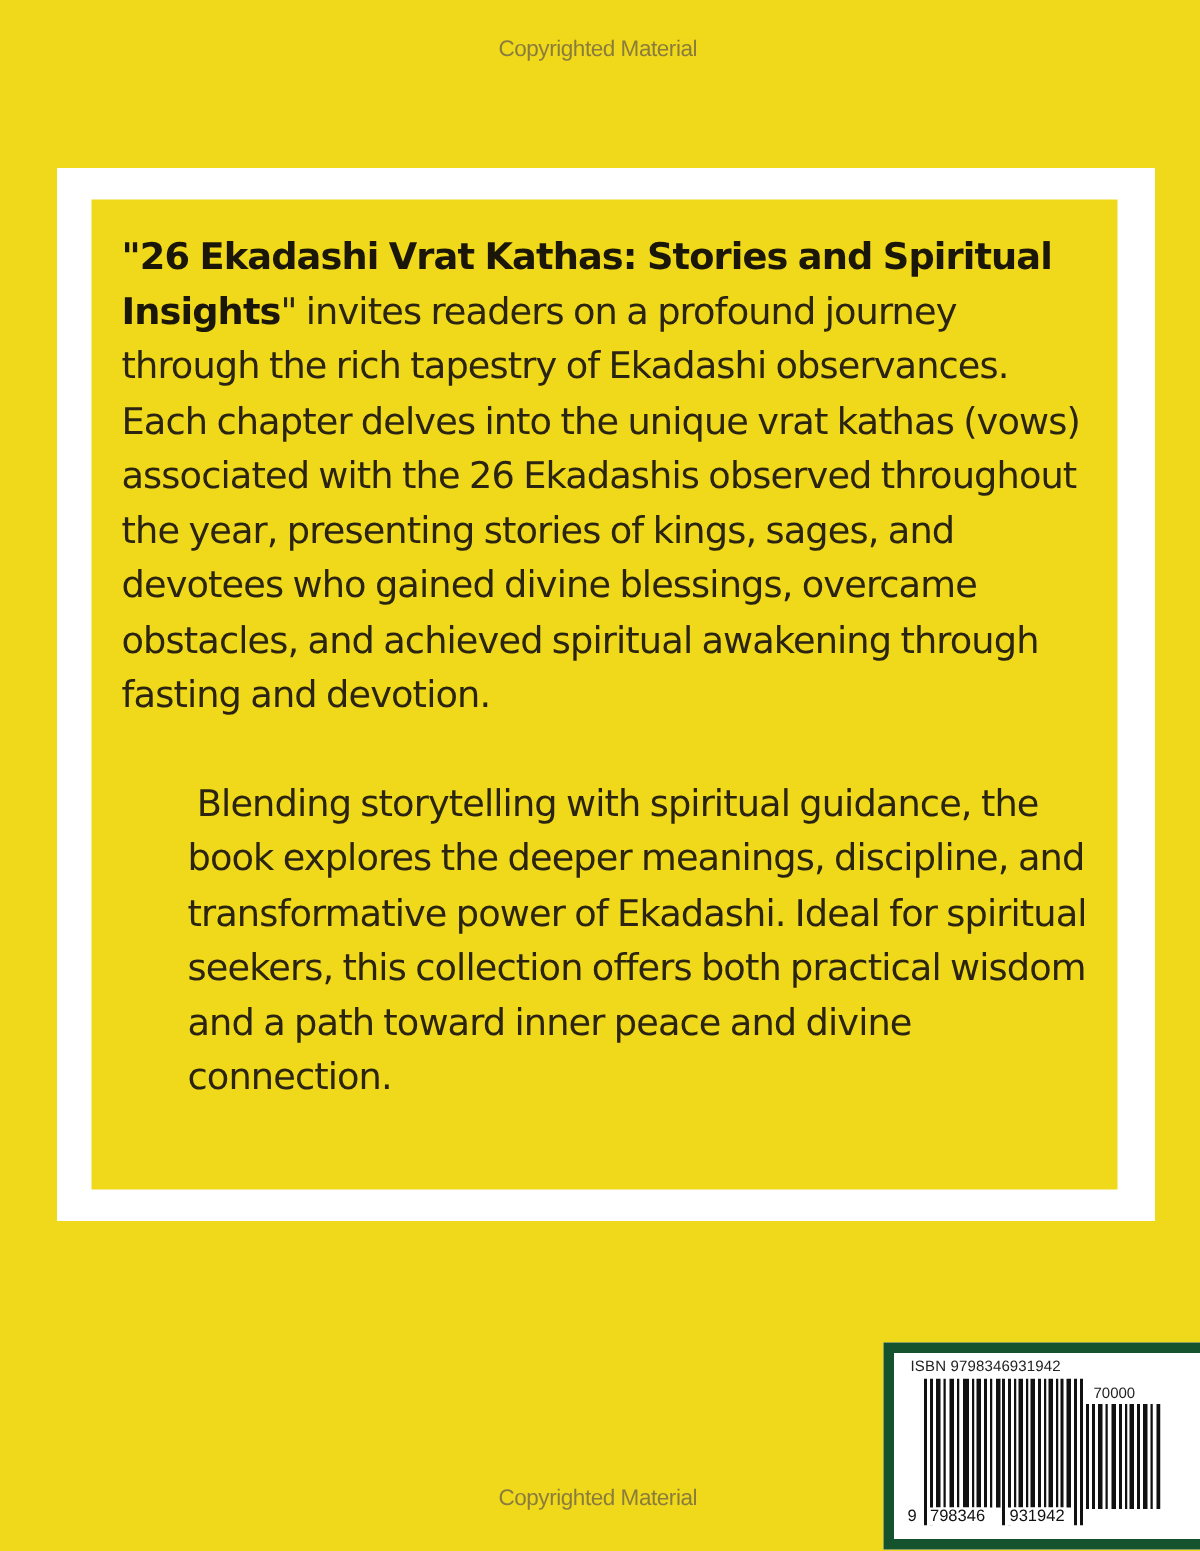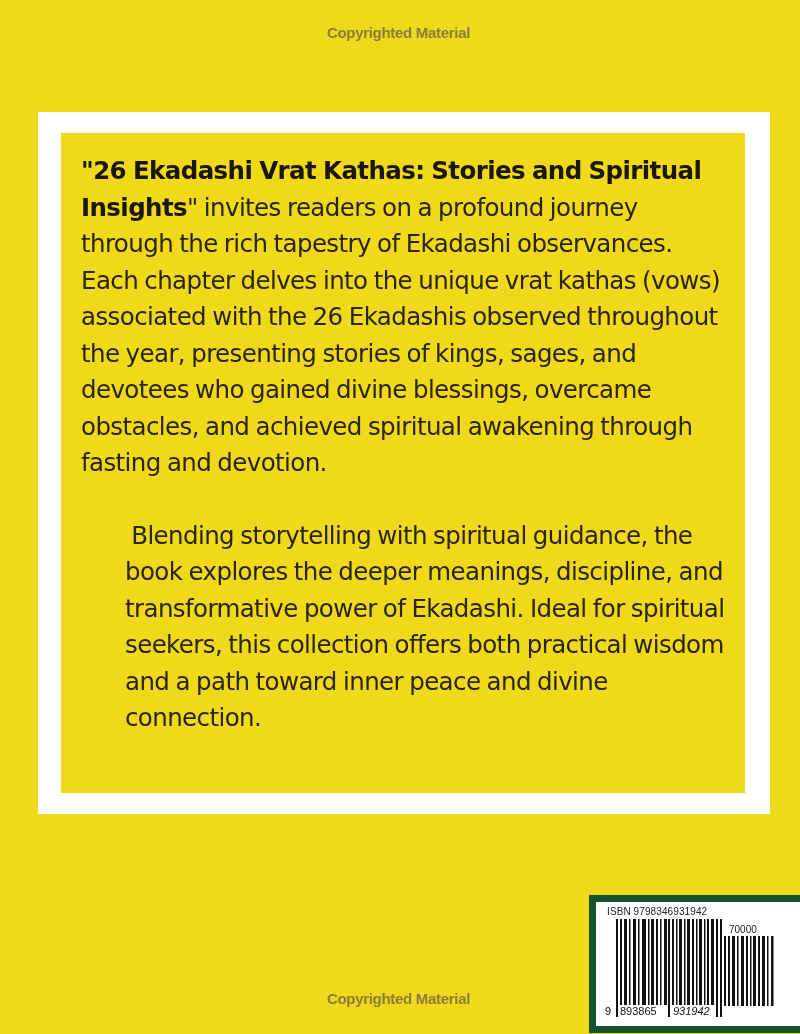--- a/index.html
+++ b/index.html
@@ -13,21 +13,21 @@
       position: relative;
       overflow: hidden;
       font-family: "DejaVu Sans", sans-serif;
     }
     .watermark {
       position: absolute;
       left: 0;
       width: 797px;
       text-align: center;
       font-family: "Liberation Sans", sans-serif;
-      font-weight: bold;
+      font-weight: normal;
       font-size: 15px;
       letter-spacing: -0.3px;
       color: #8a7d3c;
     }
     .watermark.top { top: 24px; }
     .watermark.bottom { top: 990px; }
 
     .frame {
       position: absolute;
       left: 38px;
@@ -175,17 +175,17 @@
       <rect x="23" y="0" width="2" height="70"></rect>
       <rect x="27" y="0" width="1.5" height="70"></rect>
       <rect x="30" y="0" width="3" height="70"></rect>
       <rect x="35" y="0" width="2" height="70"></rect>
       <rect x="39" y="0" width="3" height="70"></rect>
       <rect x="44" y="0" width="1.5" height="70"></rect>
       <rect x="48" y="0" width="2.5" height="70"></rect>
     </g>
   </svg>
   <div class="digit" style="left:8px; top:103px;">9</div>
-  <div class="digit" style="left:23px; top:103px;">893865</div>
-  <div class="digit" style="left:76px; top:103px;font-style:italic;">931942</div>
+  <div class="digit" style="left:23px; top:103px;">798346</div>
+  <div class="digit" style="left:76px; top:103px;">931942</div>
 </div>
 
 <div class="watermark bottom">Copyrighted Material</div>
 
 </body></html>

